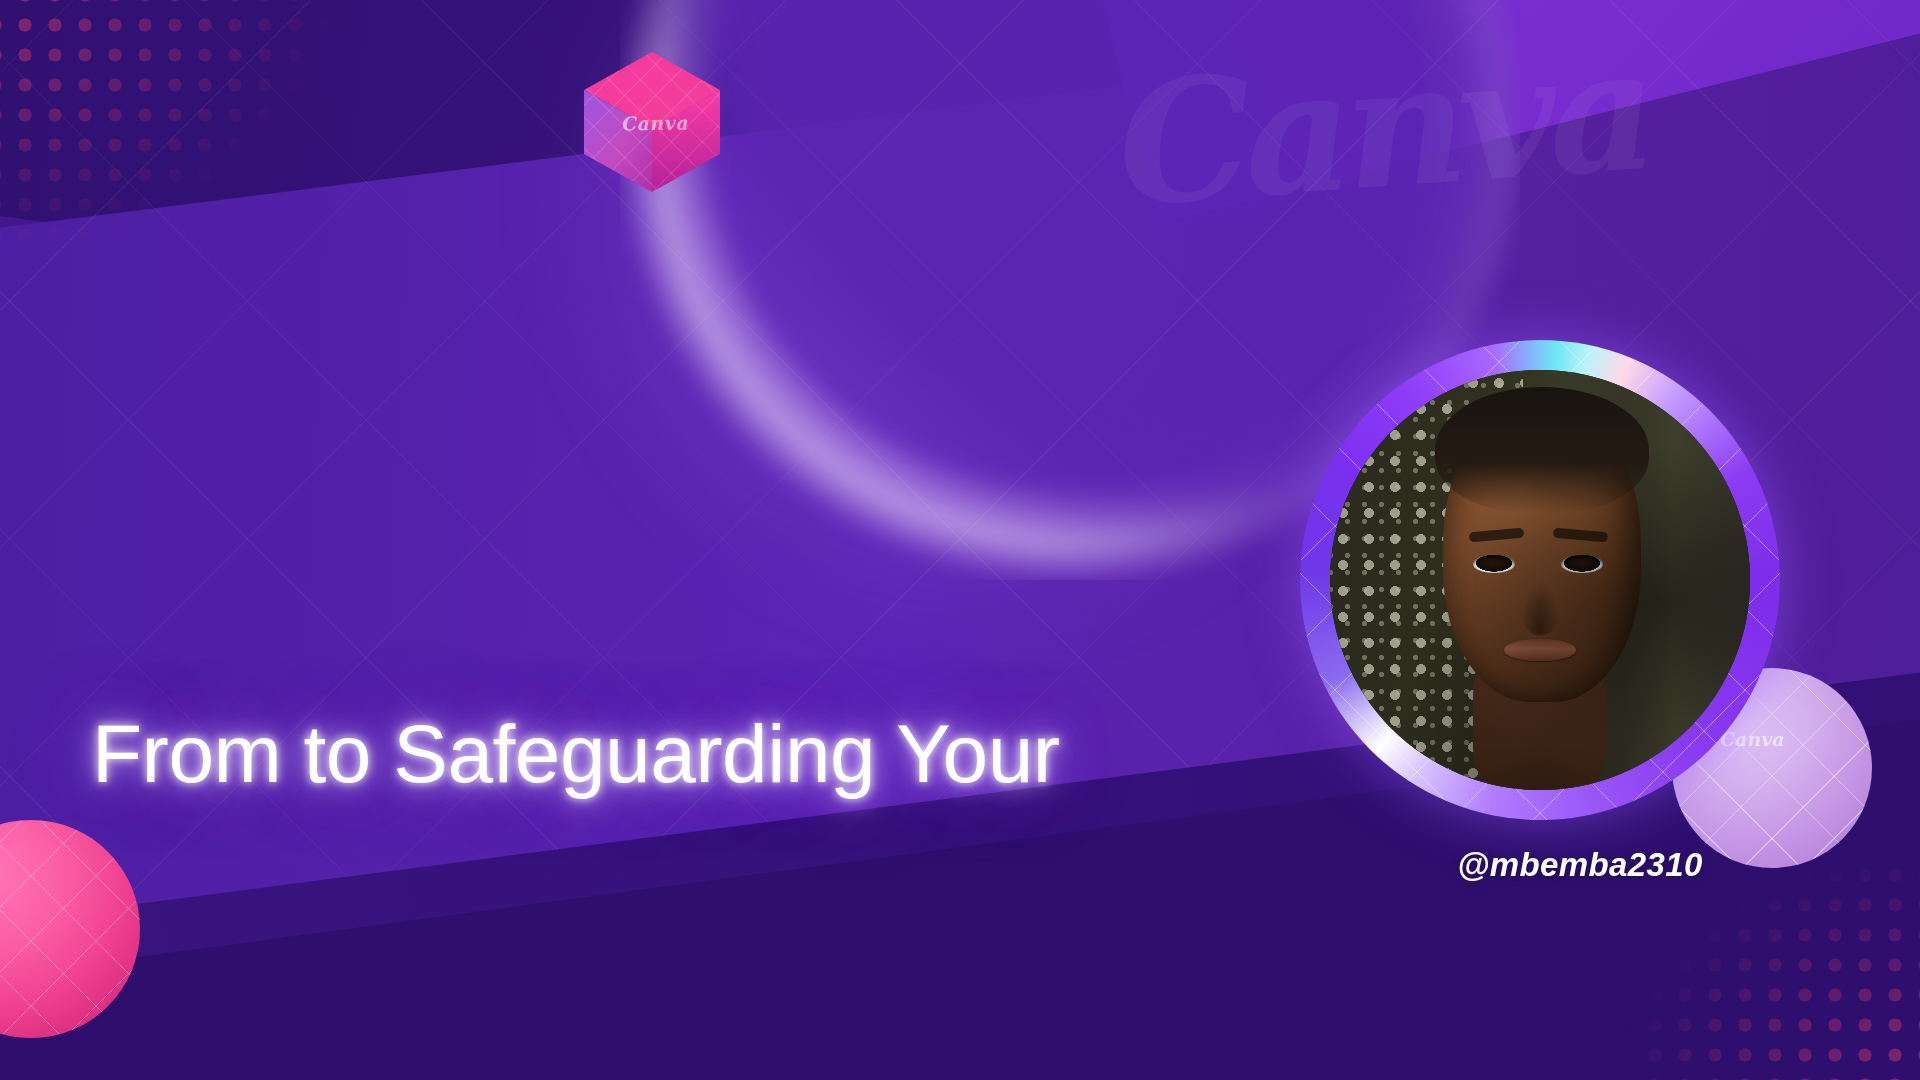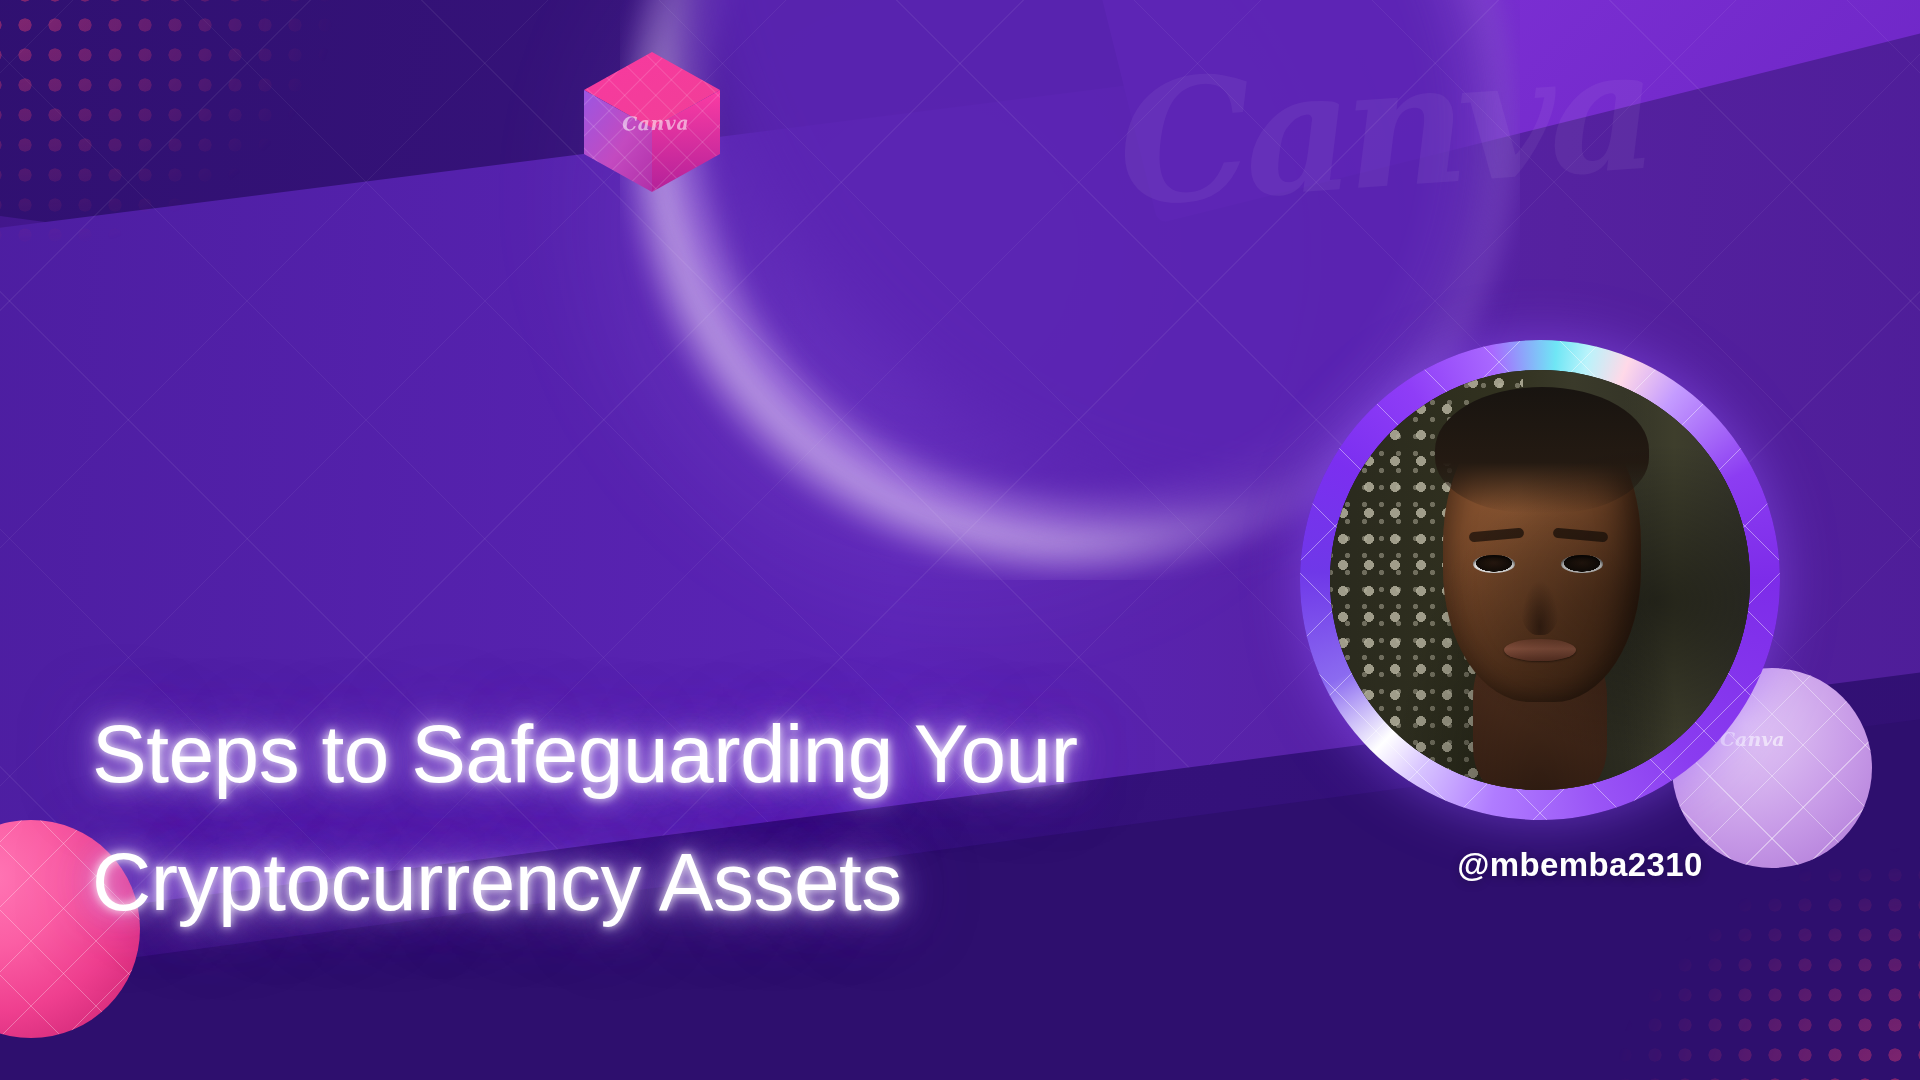--- a/index.html
+++ b/index.html
@@ -312,20 +312,21 @@
   
   .handle{
     position:absolute; left:1430px; top:846px;
     width:300px;
     text-align:center;
     font-size:33px; font-weight:700;
     letter-spacing:.4px;
     color:#ffffff;
     text-shadow:0 2px 10px rgba(0,0,0,.30);
     white-space:nowrap;
+    font-style:italic;
   }
 
   
   .title{
     position:absolute; left:92px; top:690px;
     width:1180px;
   }
   .title-line{
     display:block;
     font-size:82px;
@@ -415,17 +416,16 @@
       <div class="ph-eye r"></div>
       <div class="ph-nose"></div>
       <div class="ph-mouth"></div>
       <div class="ph-shadow"></div>
     </div>
   </div>
 
   <div class="handle">@mbemba2310</div>
 
   <div class="title">
-    <span class="title-line">Steps to Safeguarding Your</span>
-    <span class="title-line">Cryptocurrency Assets</span>
+    <span class="title-line">From to Safeguarding Your</span>
   </div>
 
 </div>
 
 </body></html>

